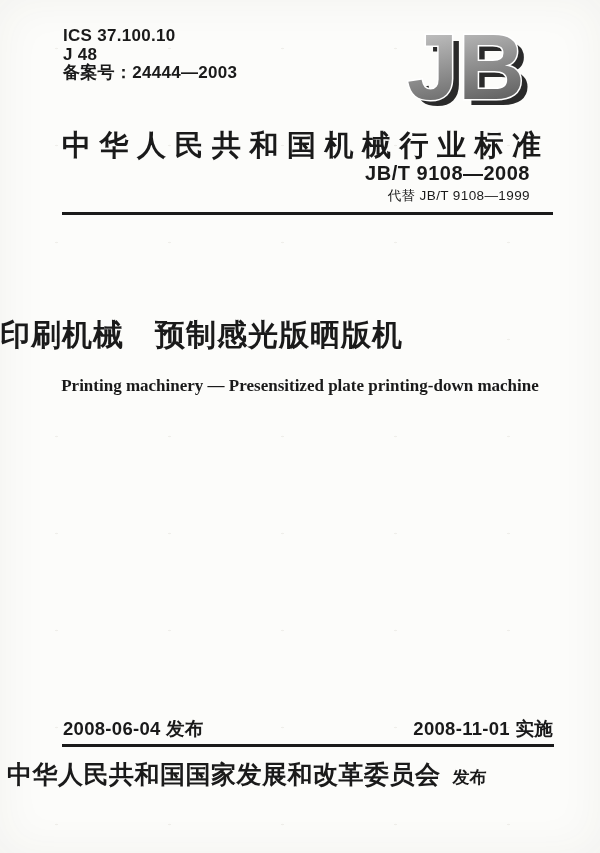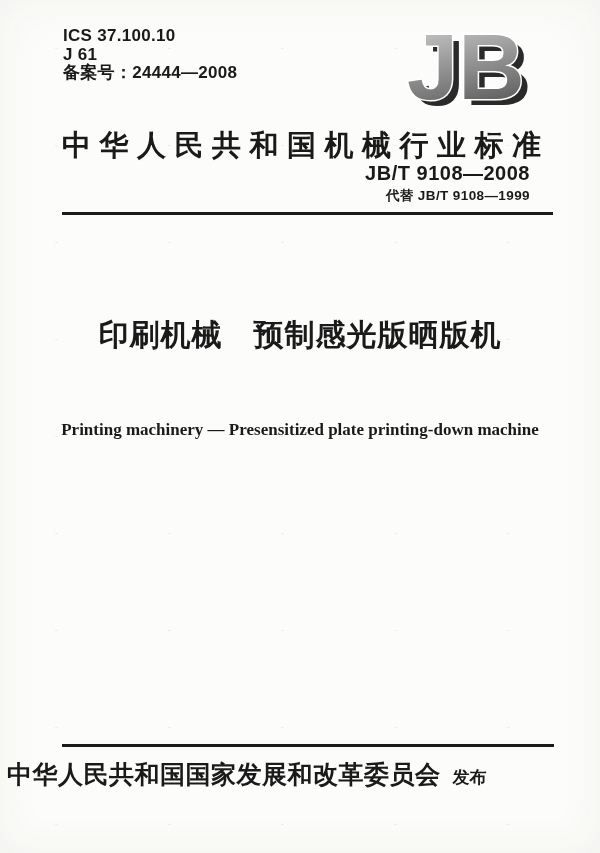--- a/index.html
+++ b/index.html
@@ -69,57 +69,55 @@
   }
   .std-number {
     font-size: 20px;
     font-weight: bold;
     letter-spacing: 0.5px;
     line-height: 24px;
   }
   .std-replaces {
     margin-top: 3px;
     font-size: 13.5px;
-    font-weight: bold;
+    font-weight: normal;
     letter-spacing: 0.4px;
     line-height: 16px;
   }
 
   .rule {
     position: absolute;
     left: 62px;
     height: 2.5px;
     background: #1a1a1a;
   }
   .rule-top { top: 212px; width: 491px; }
   .rule-bottom { top: 744px; width: 492px; }
 
   
   .doc-title-zh {
     position: absolute;
     left: 0; top: 316px;
     width: 100%;
-    text-align: center;
     font-size: 30px;
     font-weight: bold;
     letter-spacing: 1px;
     line-height: 38px;
     white-space: nowrap;
   }
   .doc-title-en {
     position: absolute;
     left: 0; top: 374px;
     width: 100%;
     text-align: center;
     font-family: "Liberation Serif", serif;
     font-size: 17px;
     font-weight: bold;
     line-height: 24px;
     white-space: nowrap;
-    margin-top: 44px;
   }
 
   
   .dates-row {
     position: absolute;
     left: 63px;
     top: 716px;
     width: 490px;
     display: flex;
     justify-content: space-between;
@@ -155,22 +153,22 @@
     font-weight: bold;
   }
 </style>
 </head>
 <body>
 
 <div class="page">
 
   <div class="meta-block">
     <div>ICS 37.100.10</div>
-    <div>J 61</div>
-    <div>备案号：24444—2008</div>
+    <div>J 48</div>
+    <div>备案号：24444—2003</div>
   </div>
 
   <svg class="jb-logo" viewBox="0 0 170 100" aria-hidden="true">
     <defs>
       <linearGradient id="jbgrad" x1="0" y1="0" x2="0.25" y2="1">
         <stop offset="0" stop-color="#d6d6d6"></stop>
         <stop offset="0.45" stop-color="#a0a0a0"></stop>
         <stop offset="1" stop-color="#5e5e5e"></stop>
       </linearGradient>
     </defs>
@@ -183,20 +181,24 @@
   <div class="std-number-block">
     <div class="std-number">JB/T 9108—2008</div>
     <div class="std-replaces">代替 JB/T 9108—1999</div>
   </div>
 
   <div class="rule rule-top"></div>
 
   <div class="doc-title-zh">印刷机械　预制感光版晒版机</div>
   <div class="doc-title-en">Printing machinery — Presensitized plate printing-down machine</div>
 
+  <div class="dates-row">
+    <span>2008-06-04 发布</span>
+    <span>2008-11-01 实施</span>
+  </div>
 
   <div class="rule rule-bottom"></div>
 
   <div class="issuer-row">
     <span class="issuer-name">中华人民共和国国家发展和改革委员会</span><span class="issuer-suffix">发布</span>
   </div>
 
 </div>
 
 </body></html>

